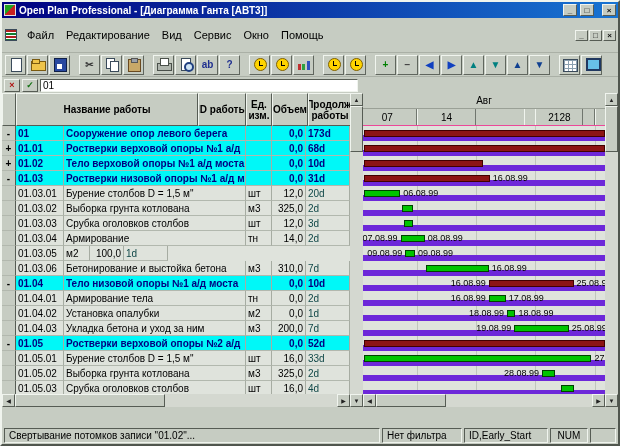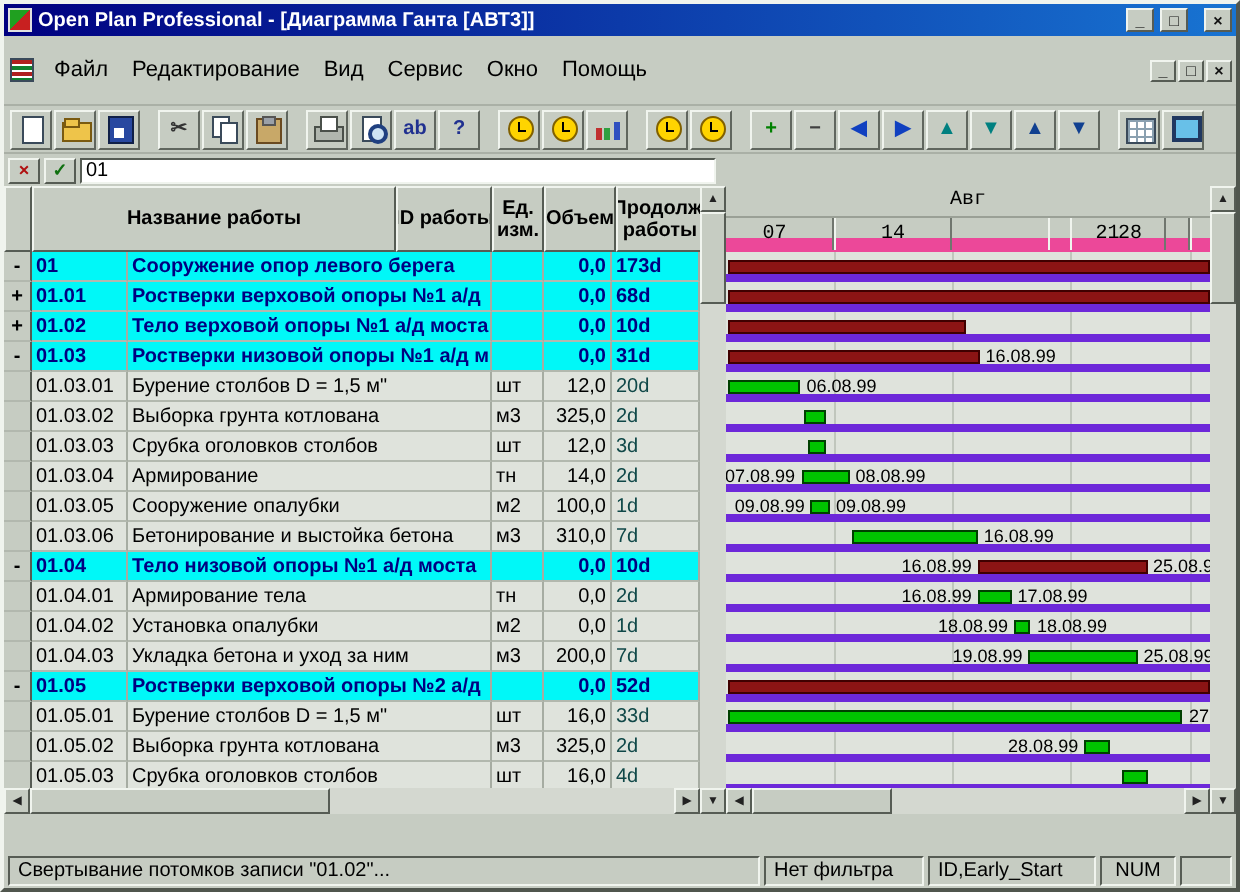--- a/index.html
+++ b/index.html
@@ -95,30 +95,30 @@
               border-right:1px solid #565c54; }
   .c-id { width:48px; flex:none; }
   .c-name { width:182px; flex:none; }
   .c-unit { width:26px; flex:none; }
   .c-volume { width:34px; flex:none; justify-content:flex-end; }
   .c-duration { width:44px; flex:none; color:#104848; }
   .trow.sum .c:not(.c-expand) { background:var(--selection,#00f8f8); color:var(--summary-text,#000080); font-weight:bold; }
   .trow.sum .c-duration { color:var(--duration-text,#009c9c); }
 
   
-  .g-header { height:33px; flex:none; background:var(--chrome,#c6ccc2); border-bottom:7px solid #ec4899;font-family:Liberation Mono, monospace; }
+  .g-header { height:33px; flex:none; background:var(--chrome,#c6ccc2); border-bottom:1px solid #ec4899; }
   .g-month { height:16px; border-bottom:1px solid #9aa096; display:flex; align-items:center; justify-content:center; font-size:10px; }
   .g-dates { height:16px; position:relative; overflow:hidden; }
   .g-date { position:absolute; top:0; height:100%; border-left:1px solid #f0f4ee; border-right:1px solid #70766e;
             font-size:10px; display:flex; align-items:center; justify-content:center; }
 
   
   .g-rows { flex:1; position:relative; overflow:hidden; background:#dfe3dc; }
   .gridline { position:absolute; top:0; bottom:0; width:1px; background:#c0c6bc; }
-  .grow { height:15px; position:relative; border-bottom:4px solid #6d28d9; }
+  .grow { height:15px; position:relative; border-bottom:6px solid #6d28d9; }
   .bar { position:absolute; top:4px; height:7px; }
   .bar.summary { background:var(--summary-bar,#8c1414); border:1px solid #400000; }
   .bar.task { background:var(--task-bar,#00c400); border:1px solid #004000; }
   .g-label { position:absolute; top:2px; font-size:9px; white-space:nowrap; }
 
   
   .t-vscroll,.g-vscroll { width:13px; flex:none; background:#d4d8d0; display:flex; flex-direction:column; }
   .sbtn { width:13px; height:13px; flex:none; padding:0; font-size:6px; line-height:10px; text-align:center; color:#222;
           background:var(--chrome,#c6ccc2); border:1px solid; border-color:#f0f4ee #565c54 #565c54 #f0f4ee; font-family:inherit; }
   .sthumb { height:46px; flex:none; background:var(--chrome,#c6ccc2); border:1px solid; border-color:#f0f4ee #565c54 #565c54 #f0f4ee; }
@@ -328,21 +328,20 @@
             <div class="c c-expand"></div>
             <div class="c c-id">01.03.04</div>
             <div class="c c-name">Армирование</div>
             <div class="c c-unit">тн</div>
             <div class="c c-volume">14,0</div>
             <div class="c c-duration">2d</div>
           </div>
           <div class="trow">
             <div class="c c-expand"></div>
             <div class="c c-id">01.03.05</div>
-            <div class="c c-name">Сооружение опалубки</div>
             <div class="c c-unit">м2</div>
             <div class="c c-volume">100,0</div>
             <div class="c c-duration">1d</div>
           </div>
           <div class="trow">
             <div class="c c-expand"></div>
             <div class="c c-id">01.03.06</div>
             <div class="c c-name">Бетонирование и выстойка бетона</div>
             <div class="c c-unit">м3</div>
             <div class="c c-volume">310,0</div>

